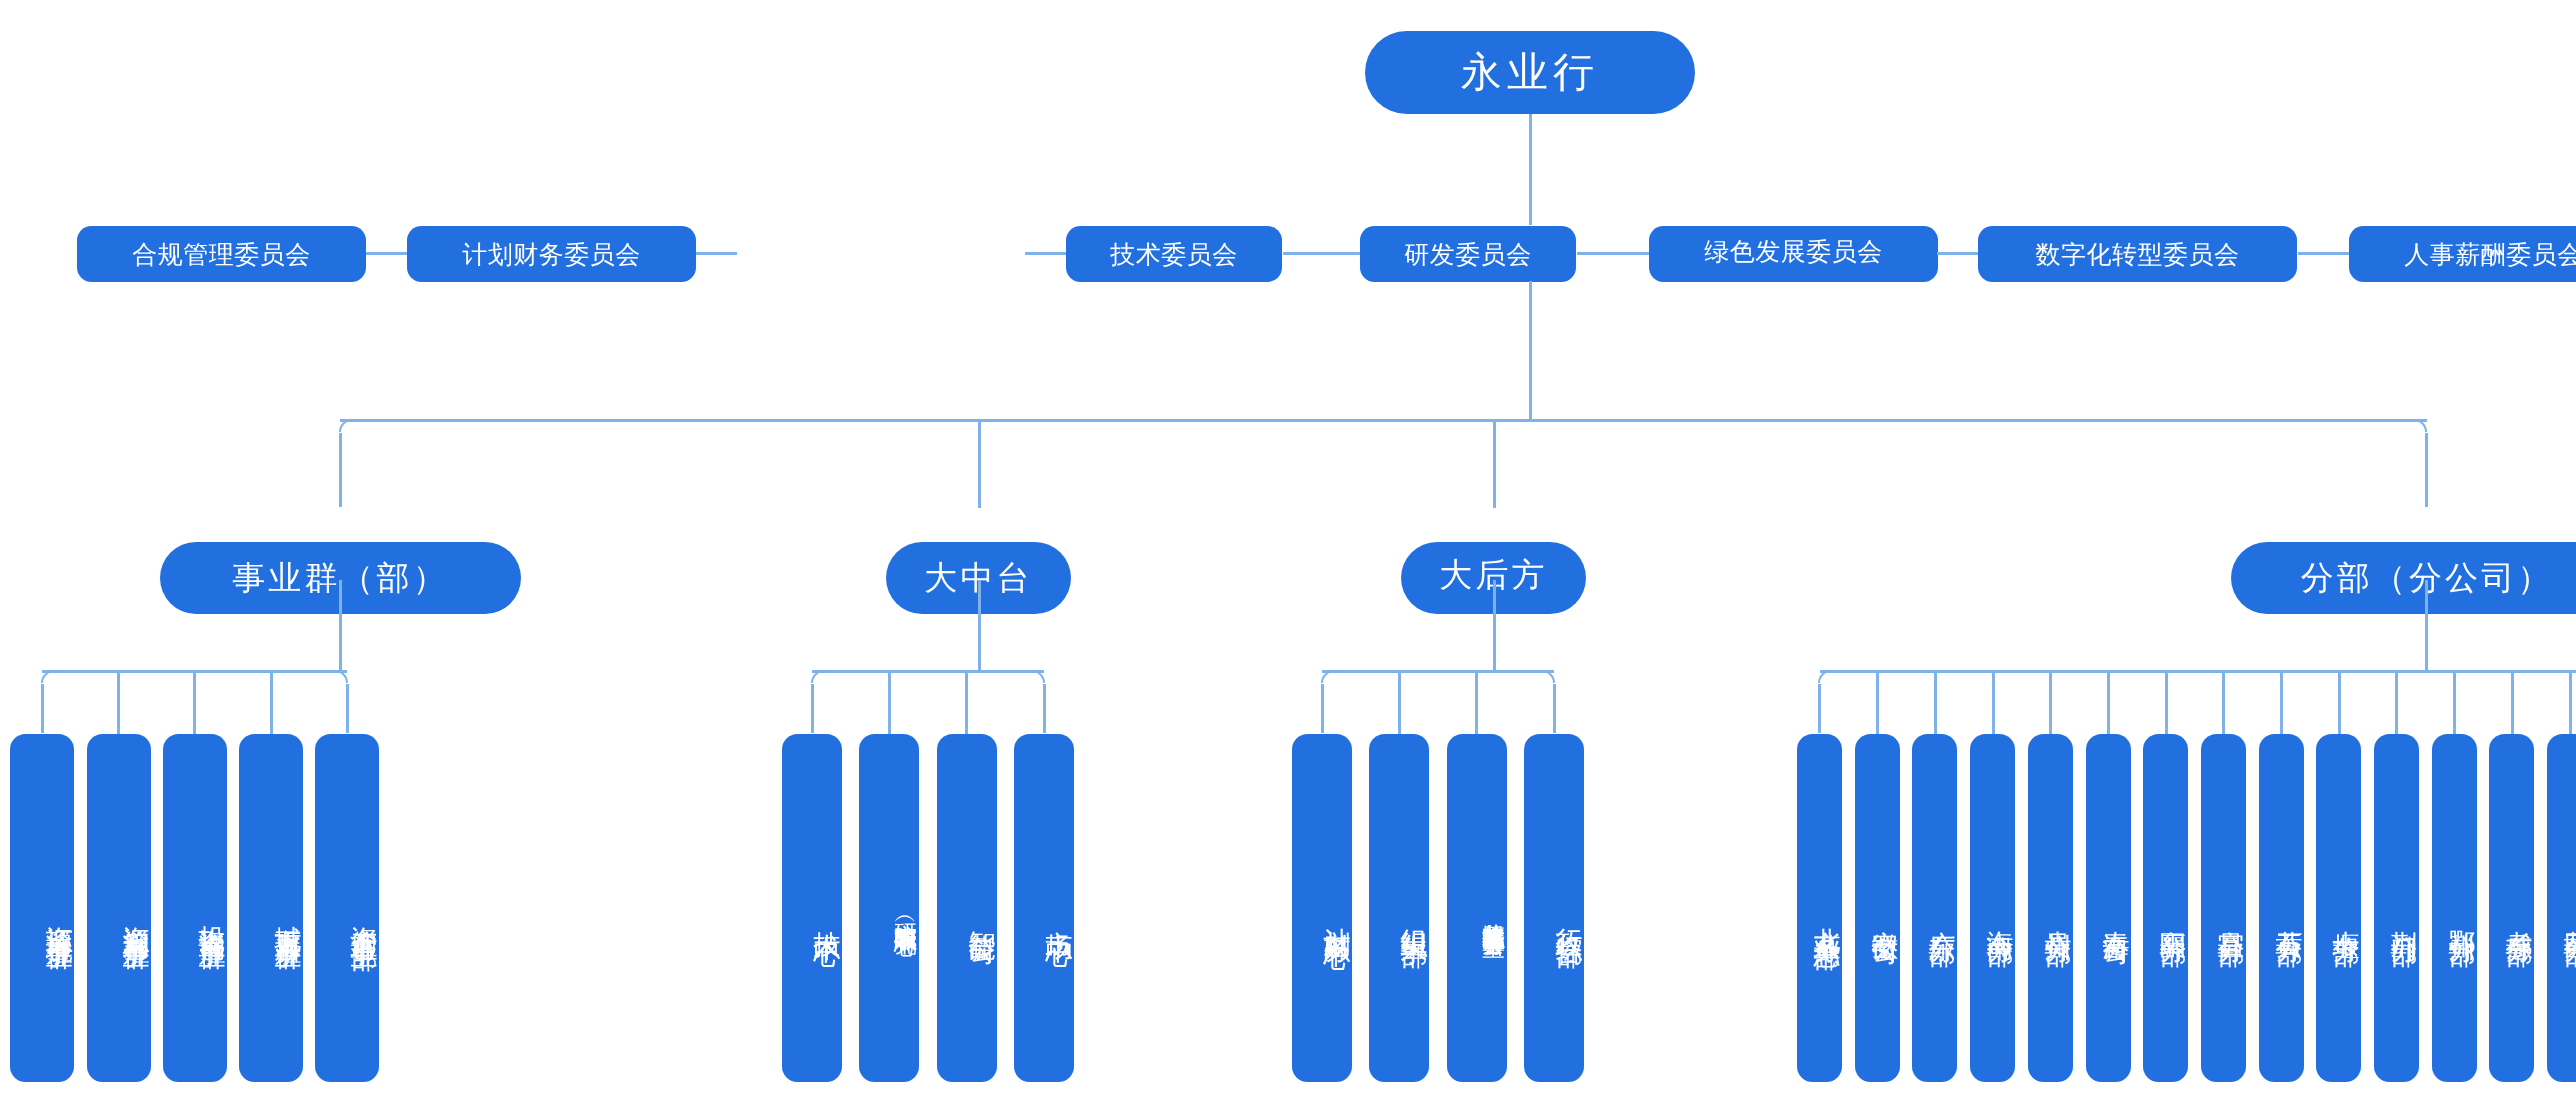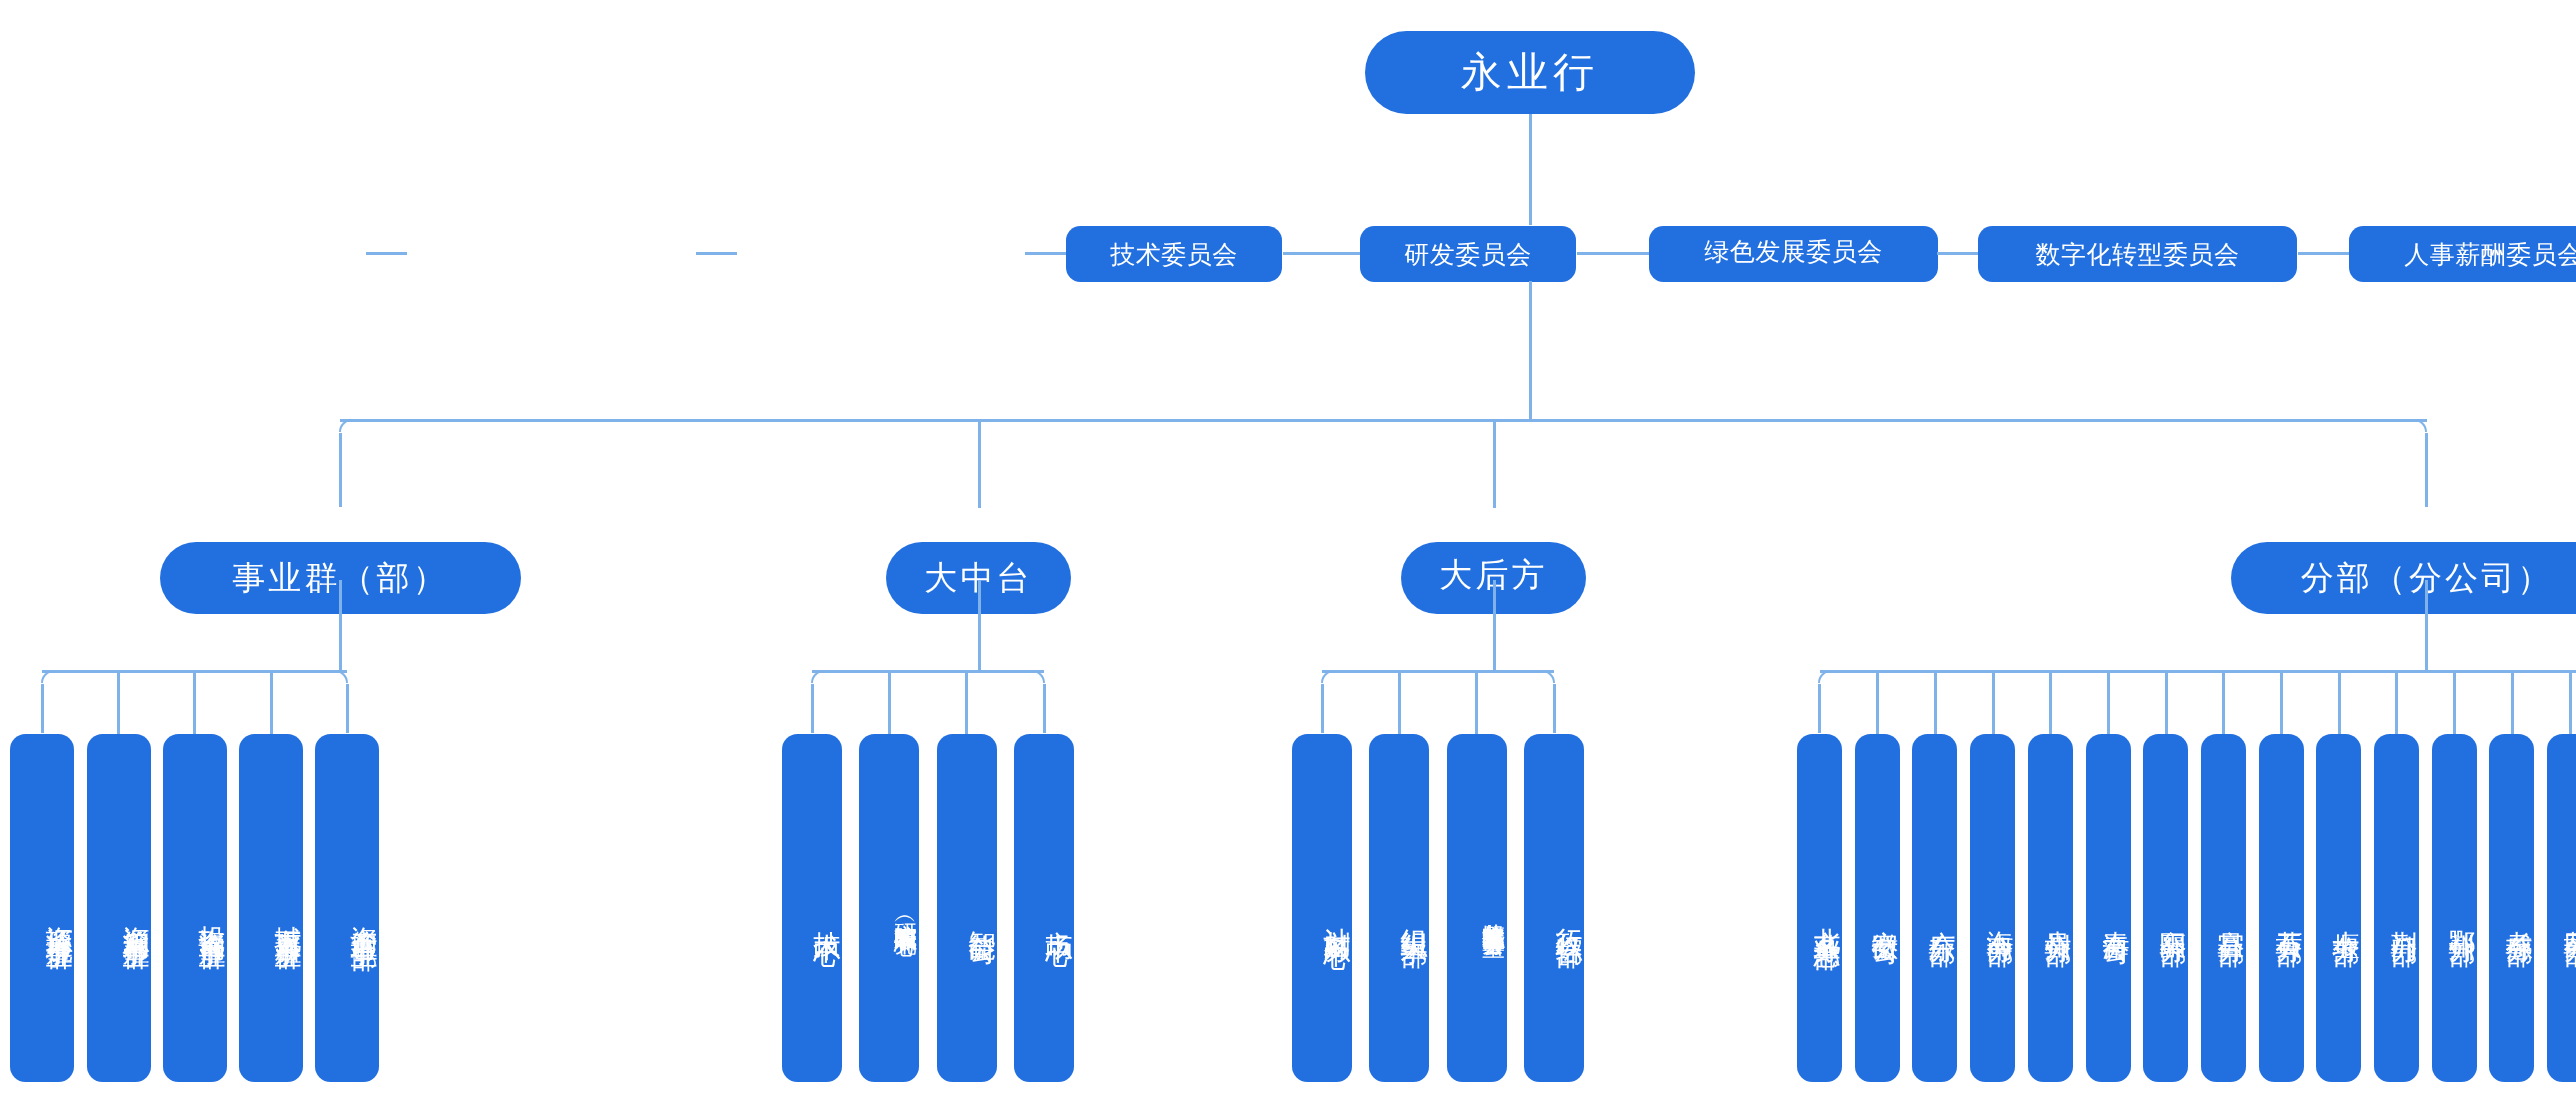--- a/index.html
+++ b/index.html
@@ -76,21 +76,23 @@
   .elbow.tl{border-left-width:2.6px;border-top-width:2.6px;border-top-left-radius:13.4px;}
   .elbow.tr{border-right-width:2.6px;border-top-width:2.6px;border-top-right-radius:13.4px;}
 </style>
 </head>
 <body style="background: rgb(255, 255, 255);">
 
 <div id="chart">
 
 <div class="node root">永业行</div>
     <div class="ln lnv" style="left:1529px;top:114px;height:111px;"></div>
+    <div class="node cmt" style="left:77px;width:289px;">合规管理委员会</div>
     <div class="ln lnh" style="left:366px;top:252px;width:41px;"></div>
+    <div class="node cmt" style="left:407px;width:289px;">计划财务委员会</div>
     <div class="ln lnh" style="left:696px;top:252px;width:41px;"></div>
     <div class="ln lnh" style="left:1025px;top:252px;width:41px;"></div>
     <div class="node cmt" style="left:1066px;width:216px;">技术委员会</div>
     <div class="ln lnh" style="left:1283px;top:252px;width:77px;"></div>
     <div class="node cmt" style="left:1360px;width:216px;">研发委员会</div>
     <div class="ln lnh" style="left:1577px;top:252px;width:72px;"></div>
     <div class="node cmt" style="left:1649px;width:289px;font-family:Liberation Mono, monospace;">绿色发展委员会</div>
     <div class="ln lnh" style="left:1937px;top:252px;width:41px;"></div>
     <div class="node cmt" style="left:1978px;width:319px;">数字化转型委员会</div>
     <div class="ln lnh" style="left:2298px;top:252px;width:52px;"></div>

